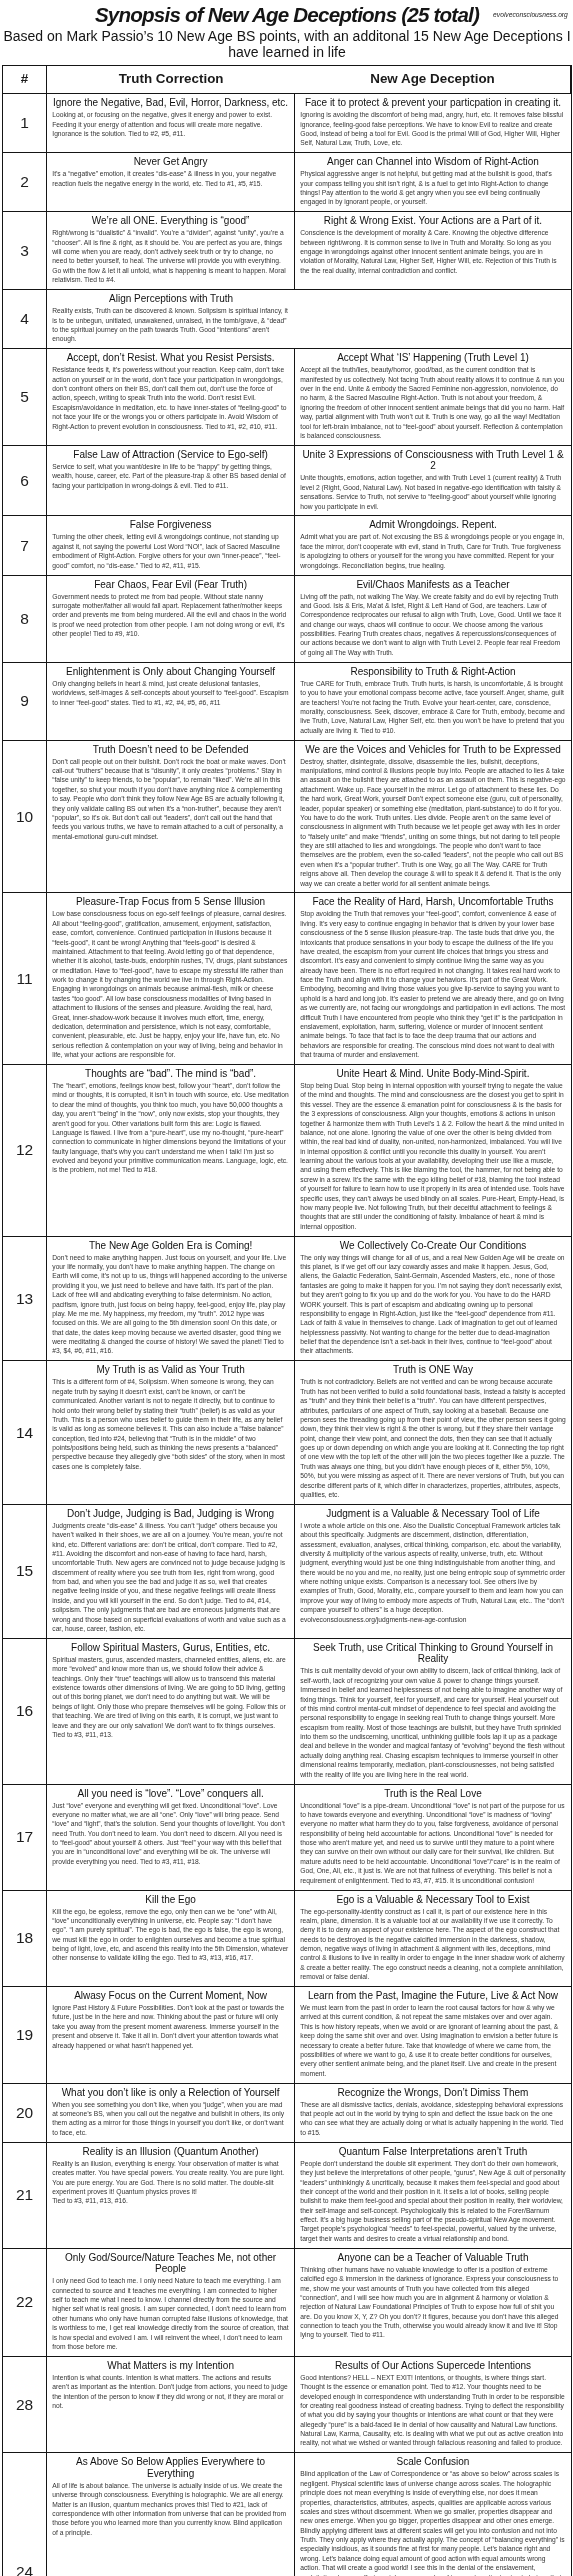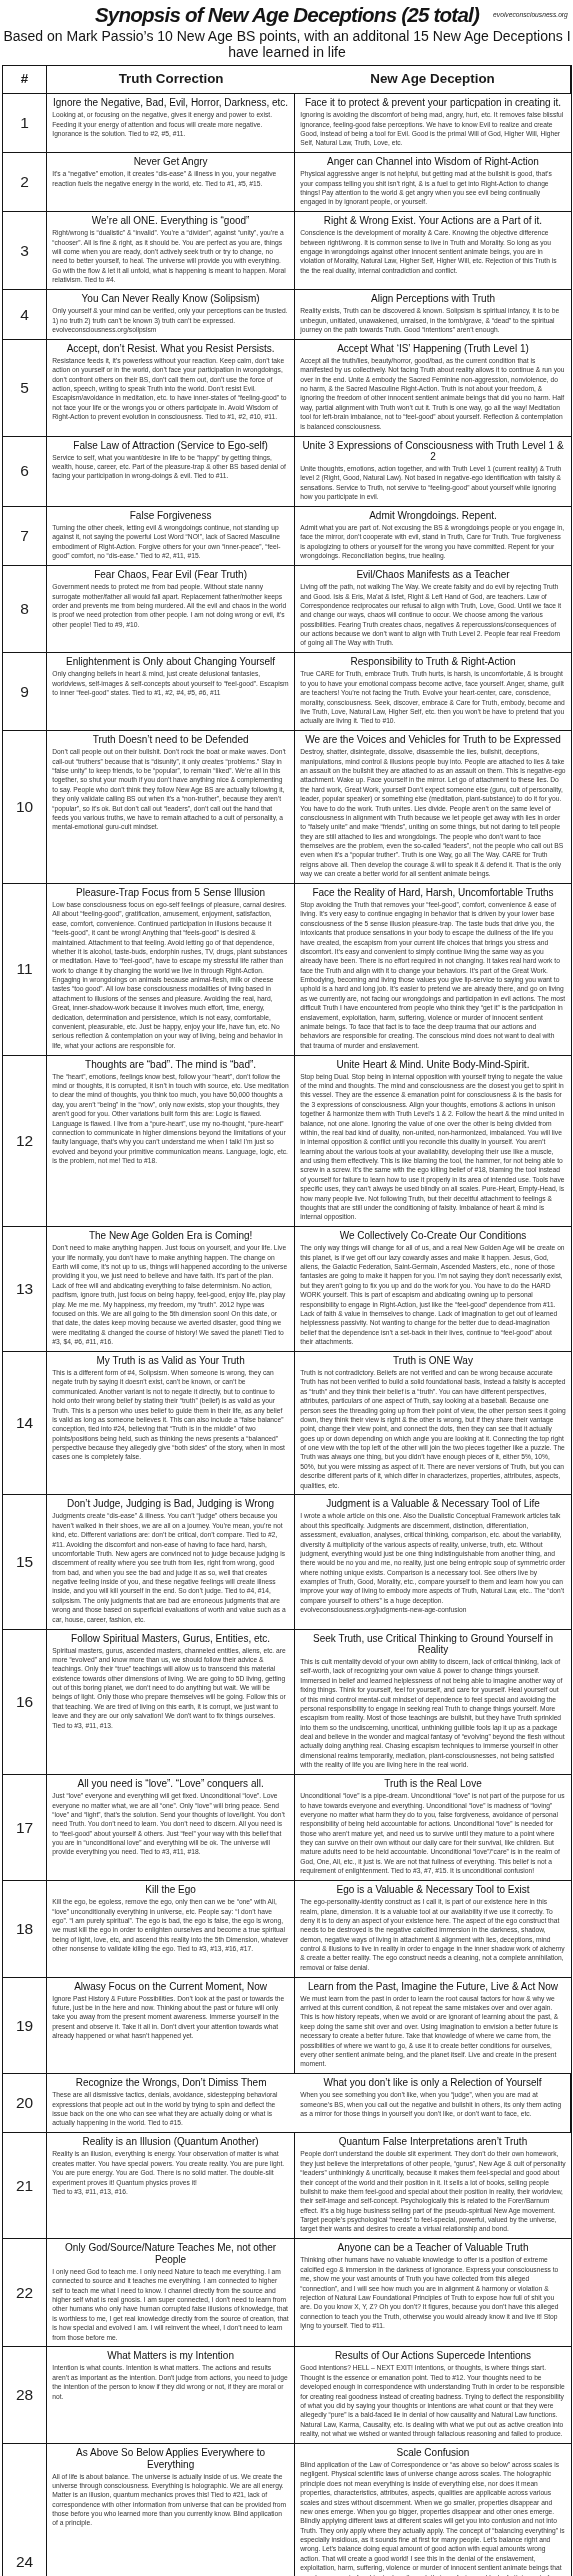--- a/index.html
+++ b/index.html
@@ -77,25 +77,20 @@
       <div class="cell-body">Right/wrong is “dualistic” &amp; “invalid”. You’re a “divider”, against “unity”, you’re a “chooser”. All is fine &amp; right, as it should be. You are perfect as you are, things will come when you are ready, don’t actively seek truth or try to change, no need to better yourself, to heal. The universe will provide you with everything. Go with the flow &amp; let it all unfold, what is happening is meant to happen. Moral relativism. Tied to #4.</div>
     </div>
     <div class="cell last">
       <div class="cell-title">Right &amp; Wrong Exist. Your Actions are a Part of it.</div>
       <div class="cell-body">Conscience is the development of morality &amp; Care. Knowing the objective difference between right/wrong. It is common sense to live in Truth and Morality. So long as you engage in wrongdoings against other innocent sentient animate beings, you are in violation of Morality, Natural Law, Higher Self, Higher Will, etc. Rejection of this Truth is the the real duality, internal contradiction and conflict.</div>
     </div>
   </div>
 
   <div class="nt-row">
     <div class="cell num">4</div>
-    <div class="cell">
-      <div class="cell-title">You Can Never Really Know (Solipsism)</div>
-      <div class="cell-body">Only yourself &amp; your mind can be verified, only your perceptions can be trusted. 1) no truth 2) truth can’t be known 3) truth can’t be expressed.
-evolveconsciousness.org/solipsism</div>
-    </div>
     <div class="cell last">
       <div class="cell-title">Align Perceptions with Truth</div>
       <div class="cell-body">Reality exists, Truth can be discovered &amp; known. Solipsism is spiritual infancy, it is to be unbegun, unitiated, unawakened, unraised, in the tomb/grave, &amp; “dead” to the spiritual journey on the path towards Truth. Good “intentions” aren’t enough.</div>
     </div>
   </div>
 
   <div class="nt-row">
     <div class="cell num">5</div>
     <div class="cell">
       <div class="cell-title">Accept, don’t Resist. What you Resist Persists.</div>
@@ -271,27 +266,27 @@
       <div class="cell-body">Ignore Past History &amp; Future Possibilities. Don’t look at the past or towards the future, just be in the here and now. Thinking about the past or future will only take you away from the present moment awareness. Immerse yourself in the present and observe it. Take it all in. Don’t divert your attention towards what already happened or what hasn’t happened yet.</div>
     </div>
     <div class="cell last">
       <div class="cell-title">Learn from the Past, Imagine the Future, Live &amp; Act Now</div>
       <div class="cell-body">We must learn from the past in order to learn the root causal factors for how &amp; why we arrived at this current condition, &amp; not repeat the same mistakes over and over again. This is how history repeats, when we avoid or are ignorant of learning about the past, &amp; keep doing the same shit over and over. Using imagination to envision a better future is necessary to create a better future. Take that knowledge of where we came from, the possibilities of where we want to go, &amp; use it to create better conditions for ourselves, every other sentient animate being, and the planet itself. Live and create in the present moment.</div>
     </div>
   </div>
 
   <div class="nt-row">
     <div class="cell num">20</div>
+    <div class="cell">
+      <div class="cell-title">What you don’t like is only a Relection of Yourself</div>
+      <div class="cell-body">When you see something you don’t like, when you “judge”, when you are mad at someone’s BS, when you call out the negative and bullshit in others, its only them acting as a mirror for those things in yourself you don’t like, or don’t want to face, etc.</div>
+    </div>
     <div class="cell last">
       <div class="cell-title">Recognize the Wrongs, Don’t Dimiss Them</div>
       <div class="cell-body">These are all dismissive tactics, denials, avoidance, sidestepping behavioral expressions that people act out in the world by trying to spin and deflect the issue back on the one who can see what they are actually doing or what is actually happening in the world. Tied to #15.</div>
-    </div>
-    <div class="cell">
-      <div class="cell-title">What you don’t like is only a Relection of Yourself</div>
-      <div class="cell-body">When you see something you don’t like, when you “judge”, when you are mad at someone’s BS, when you call out the negative and bullshit in others, its only them acting as a mirror for those things in yourself you don’t like, or don’t want to face, etc.</div>
     </div>
   </div>
 
   <div class="nt-row">
     <div class="cell num">21</div>
     <div class="cell">
       <div class="cell-title">Reality is an Illusion (Quantum Another)</div>
       <div class="cell-body">Reality is an illusion, everything is energy. Your observation of matter is what creates matter. You have special powers. You create reality. You are pure light. You are pure energy. You are God. There is no solid matter.  The double-slit experiment proves it! Quantum physics proves it!
 Tied to #3, #11, #13, #16.</div>
     </div>

